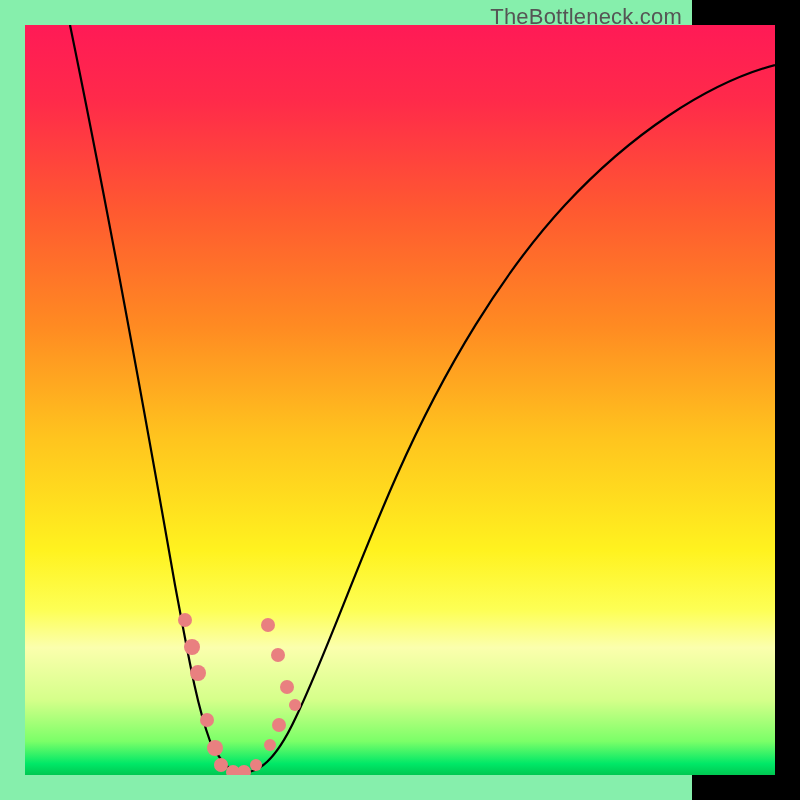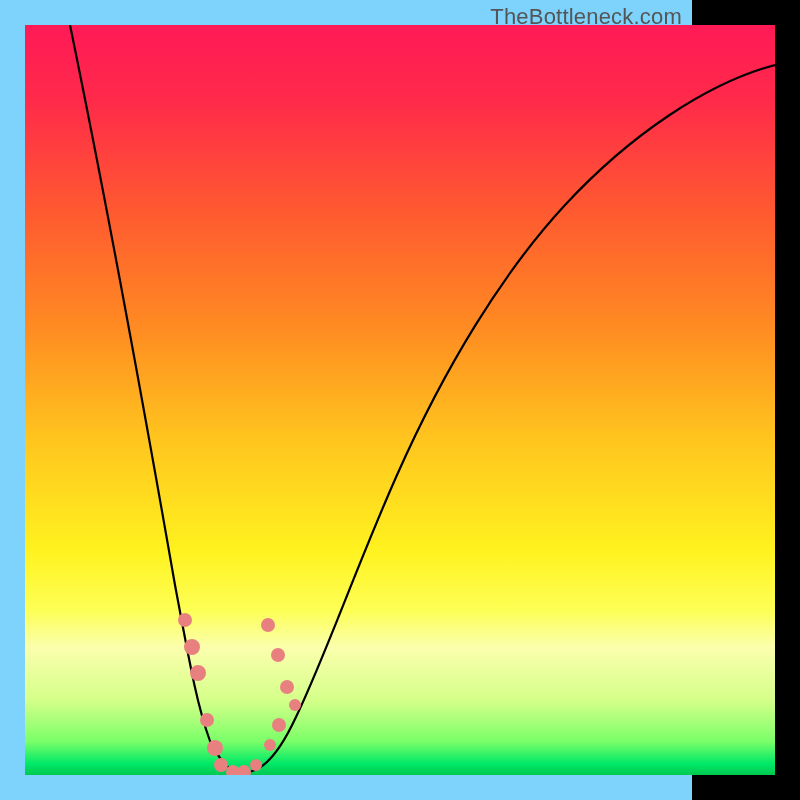--- a/index.html
+++ b/index.html
@@ -10,21 +10,21 @@
     overflow: hidden;
     background: #000;
     font-family: Arial, Helvetica, sans-serif;
   }
   .frame {
     position: absolute;
     left: 0;
     top: 0;
     width: 692px;
     height: 800px;
-    background: #7dd3fc;
+    background: #86efac;
   }
   .plot-area {
     position: absolute;
     left: 25px;
     top: 25px;
     width: 750px;
     height: 750px;
     overflow: hidden;
   }
   .gradient {

